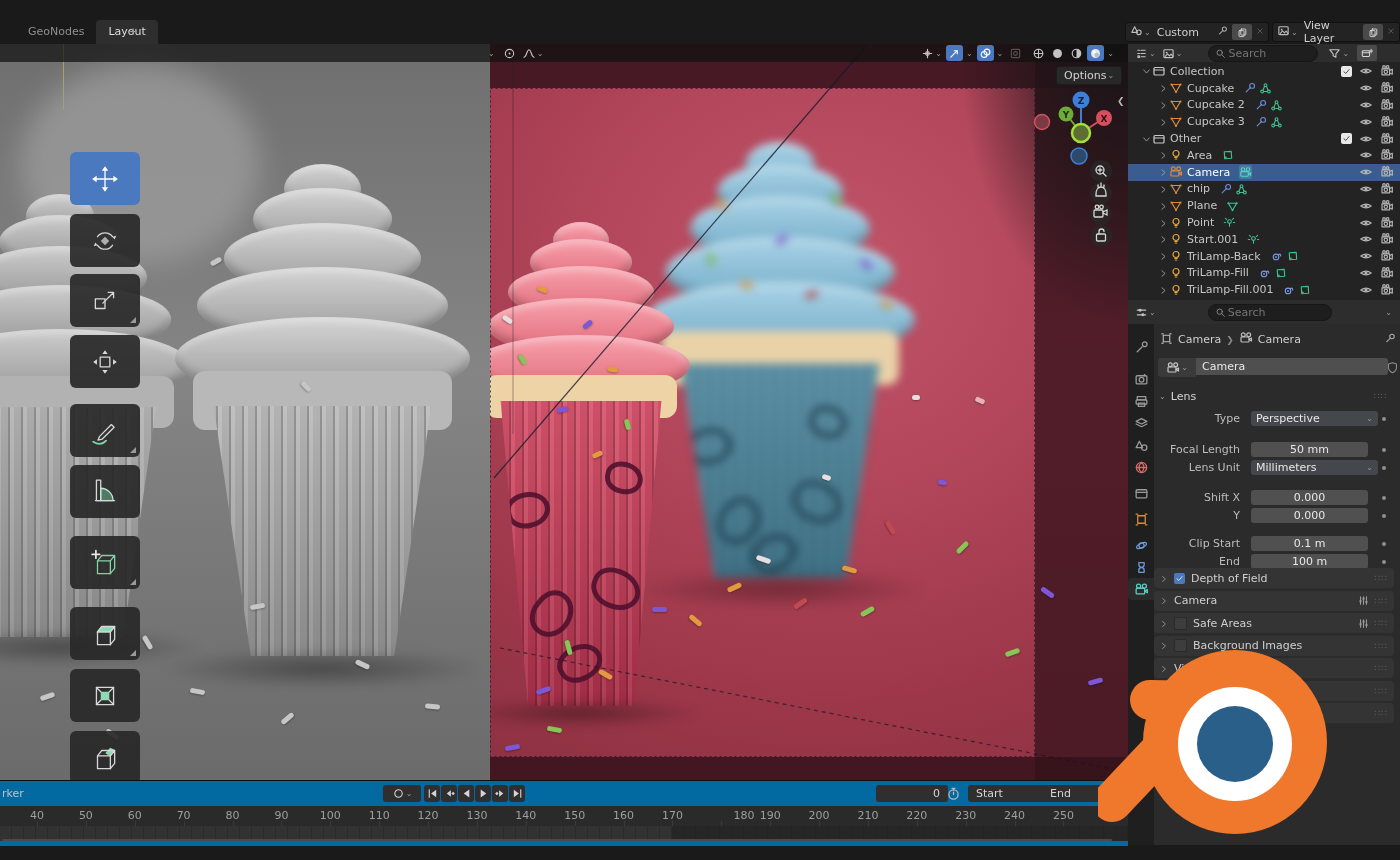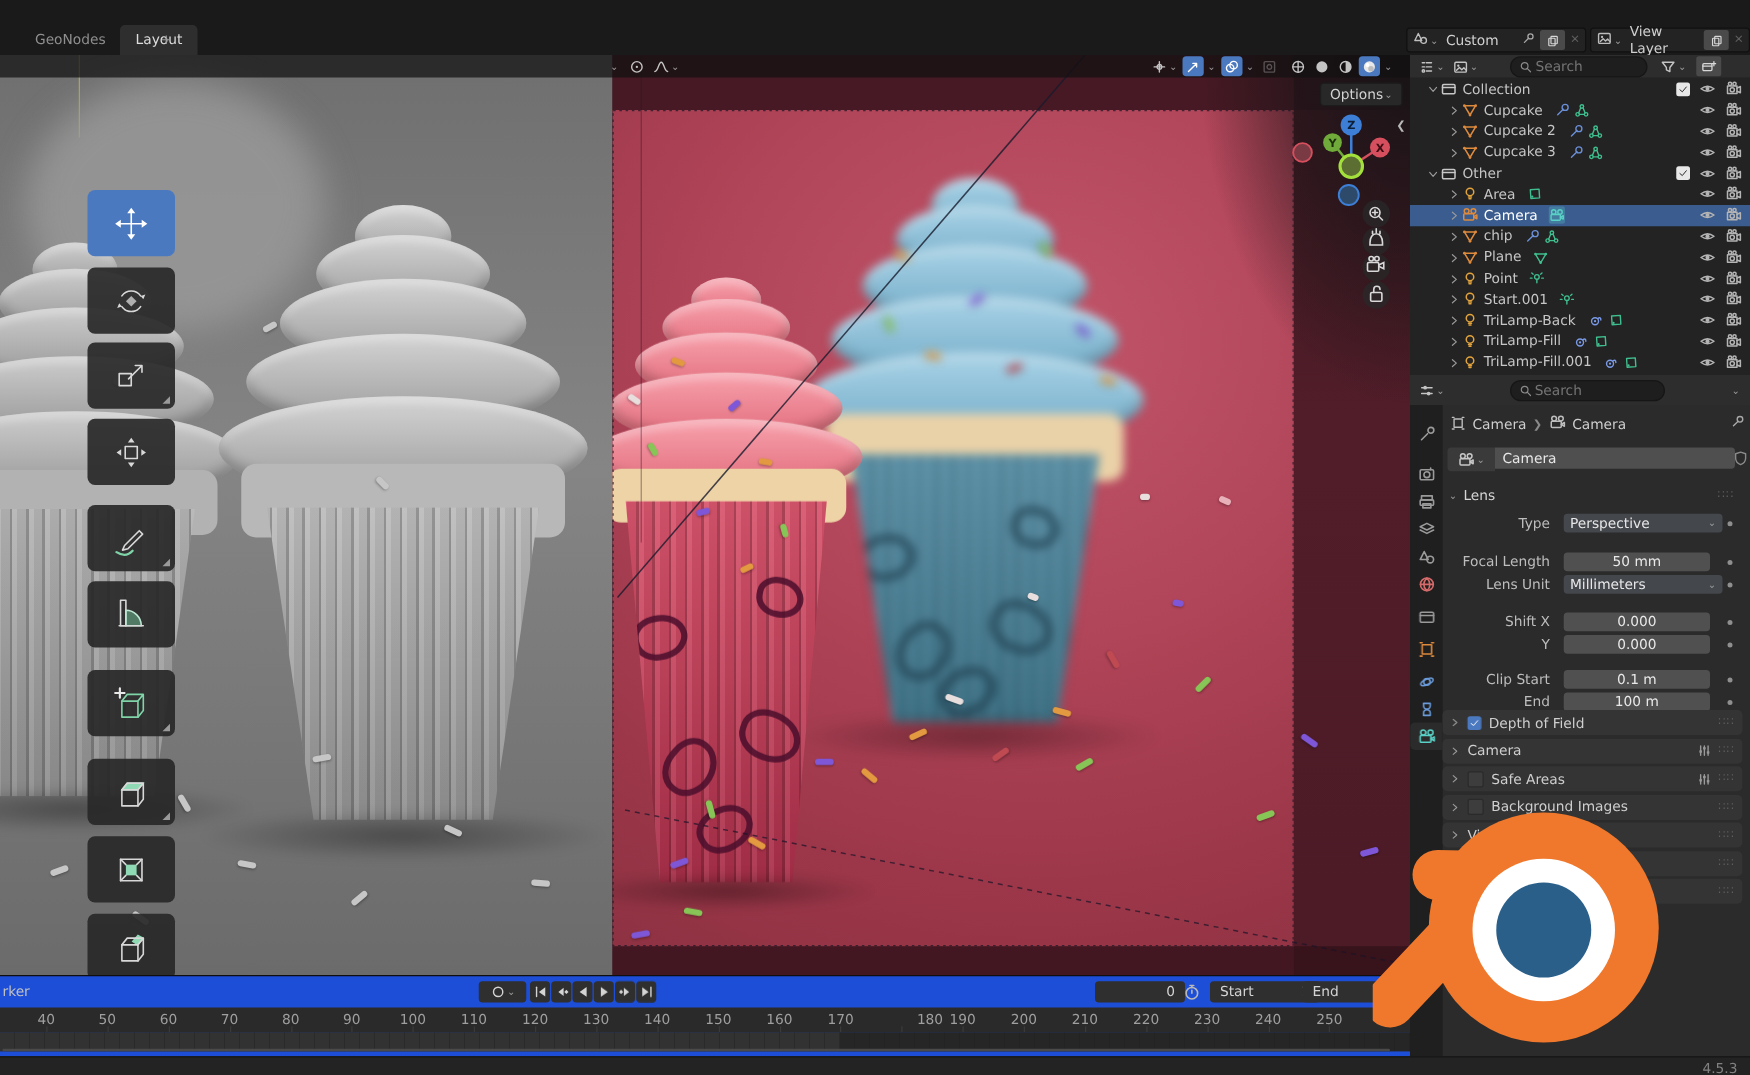--- a/index.html
+++ b/index.html
@@ -63,21 +63,21 @@
   .ptab.active{background:#2b2b2b;border-radius:4px 0 0 4px;}
   .field{background:#505050;border-radius:3px;height:15px;display:flex;align-items:center;justify-content:center;color:#e8e8e8;}
   .field.dd{background:#44474c;justify-content:space-between;padding:0 5px;}
   .prop-row{position:absolute;left:1154px;width:246px;height:16px;}
   .prop-label{position:absolute;right:160px;top:1px;color:#bdbdbd;white-space:nowrap;}
   .anim-dot{position:absolute;right:14px;top:6px;width:4px;height:4px;border-radius:50%;background:#8f8f8f;}
   .section{position:absolute;left:1154px;width:240px;height:20px;background:#343434;border-radius:4px;
     display:flex;align-items:center;color:#cfcfcf;}
   .grip{color:#5f5f5f;font-size:9px;letter-spacing:1px;}
   
-  .timeline{left:0;top:780px;width:1128px;height:65px;background:#1d4ed8;border-top:1px solid #0f0f0f;}
+  .timeline{left:0;top:780px;width:1128px;height:65px;background:#0369a1;border-top:1px solid #0f0f0f;}
   .tl-btn{position:absolute;height:17px;background:#2f2f2f;border-radius:3px;display:flex;align-items:center;justify-content:center;color:#d4d4d4;}
   .ruler{position:absolute;left:0;top:25px;width:1128px;height:20px;background:#2a2a2a;}
   .tick-num{position:absolute;top:3px;width:34px;text-align:center;color:#9f9f9f;}
   .channels{position:absolute;left:0;top:45px;width:1128px;height:15px;background:#252525;}
   .statusbar{left:0;top:845px;width:1400px;height:15px;background:#232323;border-top:1px solid #161616;}
   .vline{position:absolute;width:1px;background:#3a3a3a;}
 </style>
 </head>
 <body>
 
@@ -1327,23 +1327,20 @@
         <span class="tick-num" style="left:1046.48px">250</span>
         <span class="vline" style="left:1063.48px;top:15px;height:5px"></span>
       </div>
     <div class="channels">
       <div class="abs" style="left:0;top:0;width:672px;height:15px;background:repeating-linear-gradient(90deg,#323232 0 11px,#2a2a2a 11px 12px)"></div>
       <div class="abs" style="left:672px;top:0;width:456px;height:15px;background:repeating-linear-gradient(90deg,#262626 0 11px,#232323 11px 12px)"></div>
       <div class="abs" style="left:2px;top:13px;width:1110px;height:2px;background:#4a4a4a;border-radius:1px"></div>
     </div>
   </div>
 
-  <div class="abs statusbar">
-    <div class="abs" style="right:10px;top:2px;color:#808080">4.5.3</div>
-  </div>
 
   <svg class="abs" style="left:1098px;top:638px;z-index:50" width="250" height="200">
     <g fill="none" stroke="#f0782c" stroke-width="40" stroke-linecap="round">
       <path d="M14 164 L82 92"></path>
       <path d="M52 62 L150 64"></path>
     </g>
     <path d="M146 28 L215 64 L146 100 Z" fill="#f0782c"></path>
     <circle cx="137" cy="104" r="92" fill="#f0782c"></circle>
     <circle cx="137" cy="106" r="57" fill="#ffffff"></circle>
     <circle cx="137" cy="106" r="38" fill="#2a5f8a"></circle>

